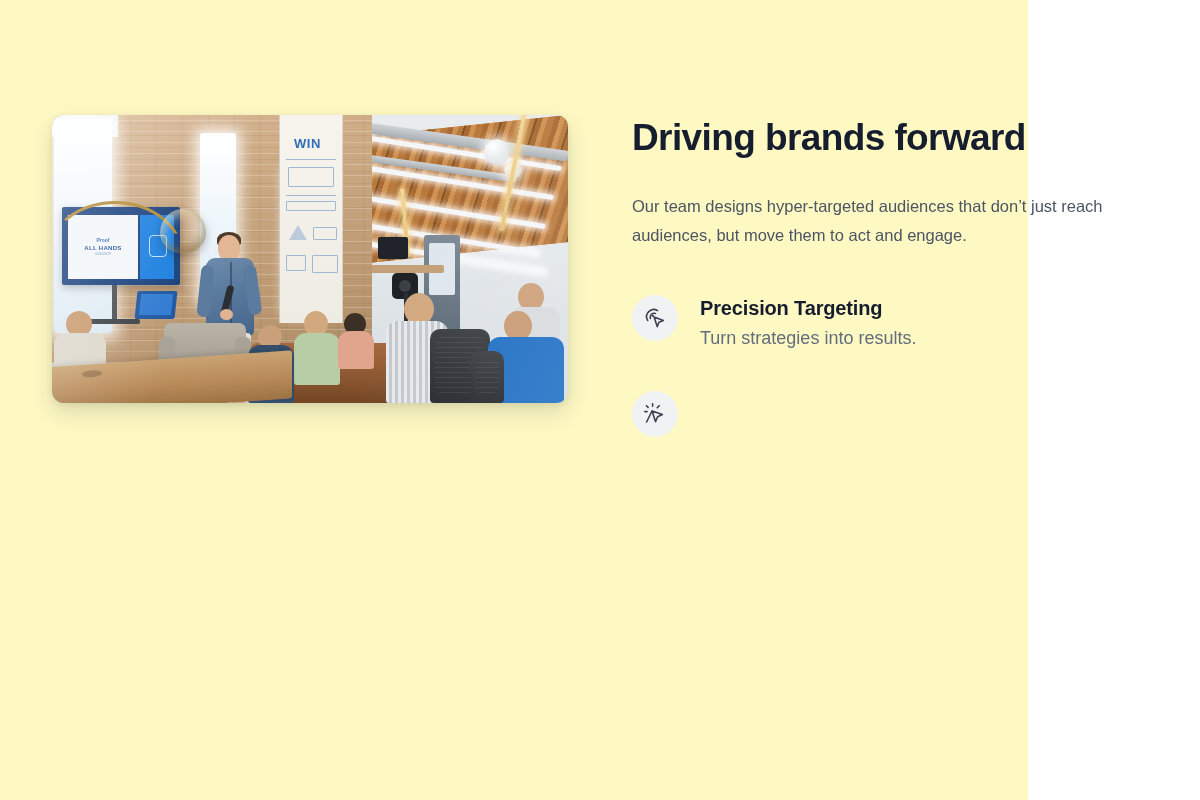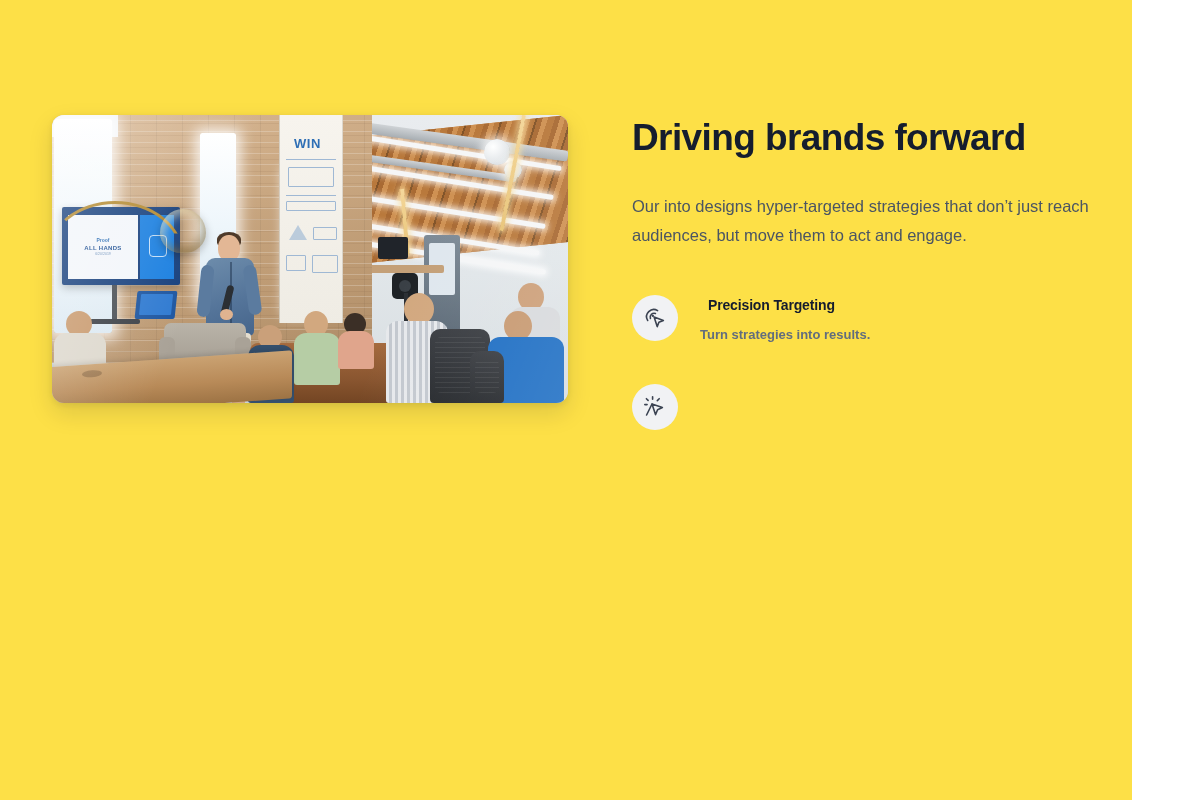--- a/index.html
+++ b/index.html
@@ -8,22 +8,22 @@
   html, body {
     width:1200px; height:800px;
     background:#ffffff;
     font-family:"Liberation Sans", sans-serif;
     -webkit-font-smoothing:antialiased;
     overflow:hidden;
   }
 
   .section {
     position:relative;
-    width:1132px; height:800px;
-    background:#fde047;
+    width:1028px; height:800px;
+    background:#fef9c3;
   }
 
   
   .hero-grid {
     position:absolute;
     left:52px; top:115px;
     width:1096px;
     display:flex;
     align-items:flex-start;
     gap:64px;
@@ -251,24 +251,24 @@
   .feature-icon {
     flex:0 0 auto;
     width:46px; height:46px; border-radius:50%;
     background:#f1f2f4;
     display:flex; align-items:center; justify-content:center;
   }
   .feature-icon svg { display:block; }
 
   .feature-text { padding-top:2px; }
   .feature-title {
-    font-size:14px; font-weight:700; color:#141c2e; letter-spacing:-.15px;margin-left:8px;
+    font-size:20px; font-weight:700; color:#141c2e; letter-spacing:-.15px;
   }
   .feature-desc {
-    margin-top:14px; font-size:13px; color:#626d7d; font-weight:700;
+    margin-top:8px; font-size:18px; color:#626d7d; font-weight:400;
   }
 </style>
 </head>
 <body>
 
 <div class="section">
   <div class="hero-grid">
 
     <div class="media-col">
       <div class="photo-frame">
@@ -377,21 +377,21 @@
         </div>
       </div>
     </div>
 
     <div class="copy-col">
 
       <h1 class="headline">
         <span>Driving brands forward</span><br>
       </h1>
 
-      <p class="subhead">Our into designs hyper-targeted strategies that don’t just reach audiences, but move them to act and engage.</p>
+      <p class="subhead">Our team designs hyper-targeted audiences that don’t just reach audiences, but move them to act and engage.</p>
 
       <div class="features">
 
         <div class="feature">
           <div class="feature-icon">
             <svg width="24" height="24" viewBox="0 0 24 24" fill="none" stroke="#3b4352" stroke-width="1.6" stroke-linecap="round" stroke-linejoin="round">
               <path d="M14.6 4.6a7.2 7.2 0 0 0-9.9 9.9"></path>
               <path d="M12.4 7.4a4 4 0 0 0-5 5"></path>
               <circle cx="9.9" cy="9.9" r="1.1" fill="#3b4352" stroke="none"></circle>
               <path d="M11.1 11.1 L20.4 14.4 L15.9 16.2 L14.2 20.6 Z" fill="none"></path>

